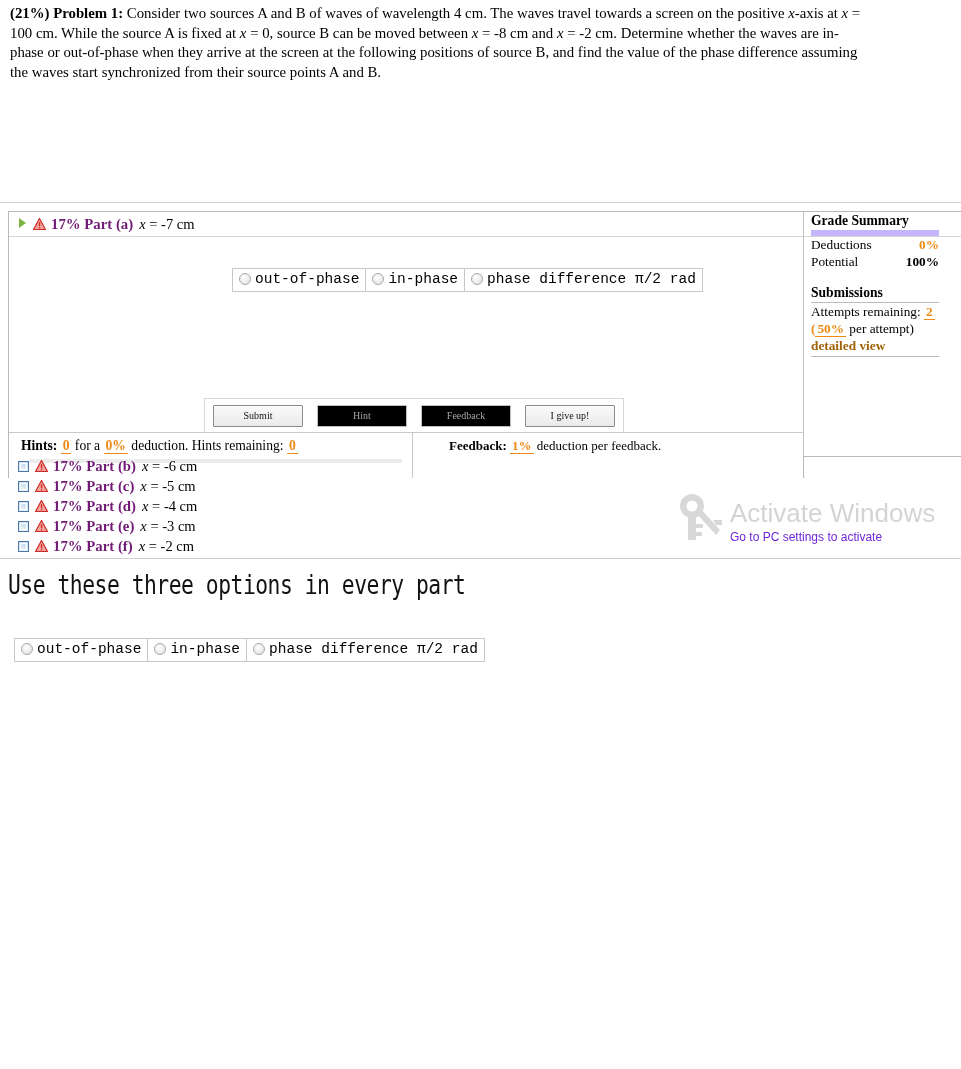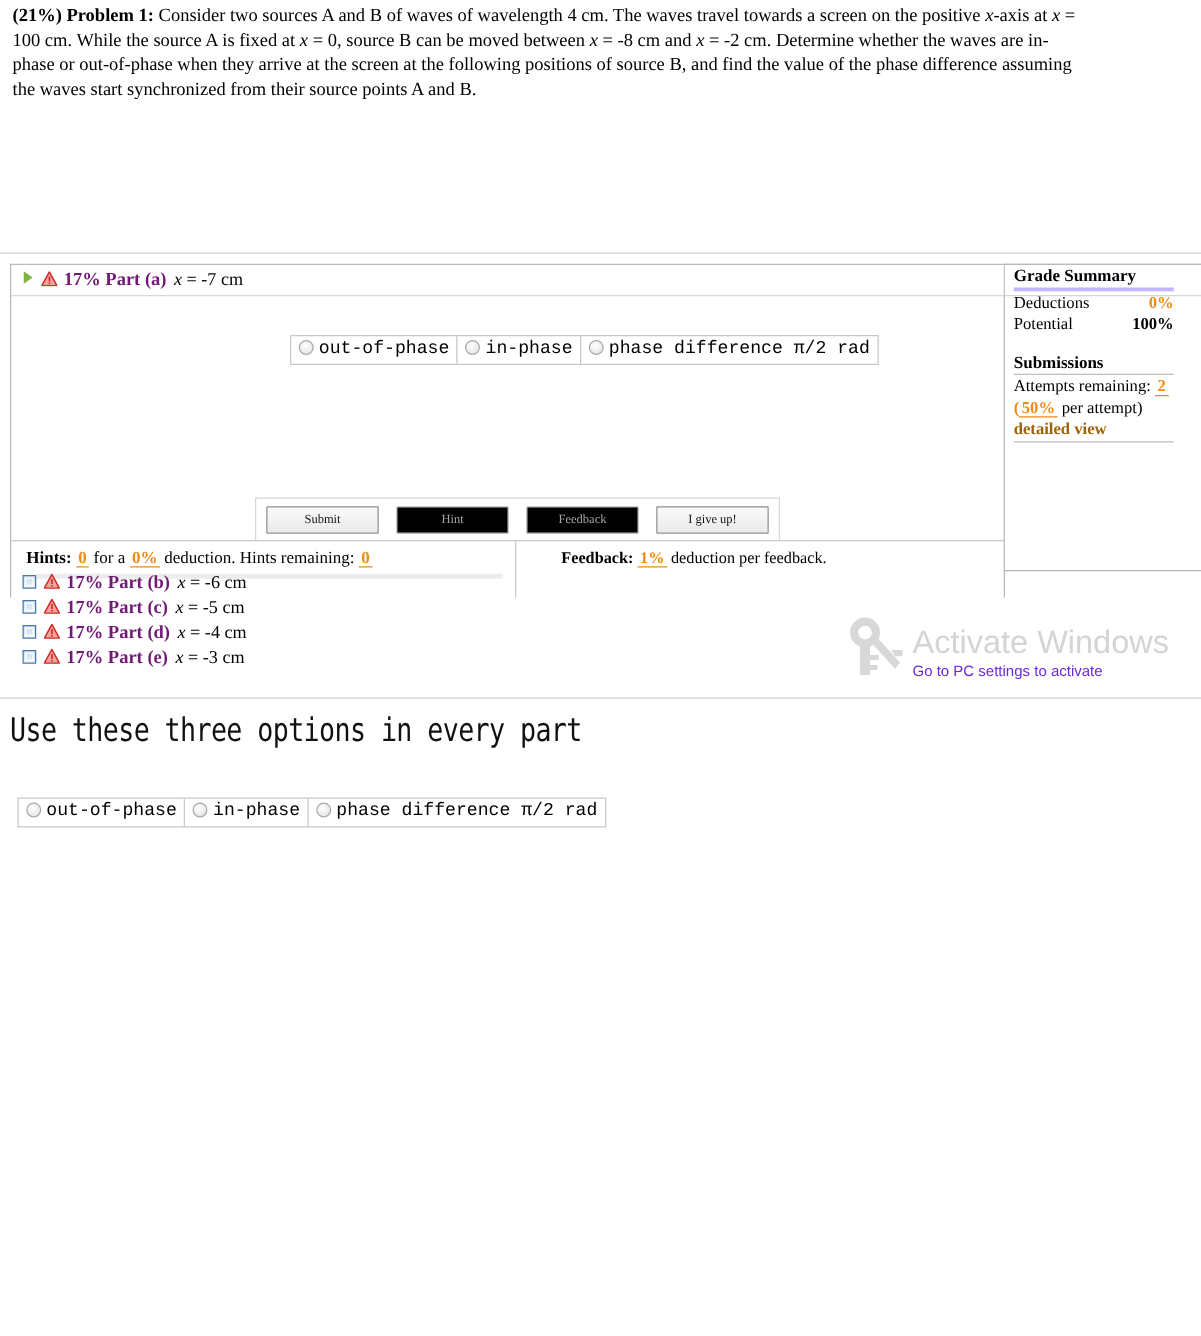--- a/index.html
+++ b/index.html
@@ -215,21 +215,21 @@
     left: 811px;
     top: 212px;
     width: 150px;
     font-size: 13.3px;
     line-height: 17px;
   }
   #grade-panel .gs-title {
     font-weight: bold;
     font-size: 13.6px;
     padding-bottom: 1px;
-    border-bottom: 3px solid #c4b5fd;
+    border-bottom: 6px solid #c4b5fd;
     width: 128px;
   }
   .gs-row {
     width: 128px;
     position: relative;
     height: 17px;
   }
   .gs-row .gv {
     position: absolute;
     right: 0;
@@ -478,20 +478,27 @@
   </div>
 
   <div class="part-row">
     <span class="sq-icon"></span><span class="warn-tri"><svg width="13" height="12" viewBox="0 0 13 12">
           <polygon points="6.5,0.5 12.5,11.5 0.5,11.5" fill="#f2a5a0" stroke="#cf2a24" stroke-width="1.2" stroke-linejoin="round"></polygon>
           <rect x="5.9" y="4.2" width="1.3" height="4" fill="#cf2a24"></rect>
           <rect x="5.9" y="9" width="1.3" height="1.3" fill="#cf2a24"></rect>
         </svg></span><span class="part-pct">17% Part (e)</span><span class="part-x"><span class="mvar">x</span><span> = -3 cm</span></span>
   </div>
 
+  <div class="part-row">
+    <span class="sq-icon"></span><span class="warn-tri"><svg width="13" height="12" viewBox="0 0 13 12">
+          <polygon points="6.5,0.5 12.5,11.5 0.5,11.5" fill="#f2a5a0" stroke="#cf2a24" stroke-width="1.2" stroke-linejoin="round"></polygon>
+          <rect x="5.9" y="4.2" width="1.3" height="4" fill="#cf2a24"></rect>
+          <rect x="5.9" y="9" width="1.3" height="1.3" fill="#cf2a24"></rect>
+        </svg></span><span class="part-pct">17% Part (f)</span><span class="part-x"><span class="mvar">x</span><span> = -2 cm</span></span>
+  </div>
 
 </div>
 
 <div id="activate-watermark">
   <div id="aw-key">
     <svg width="56" height="56" viewBox="0 0 56 56">
       <g fill="#d8d8d8">
         <circle cx="20" cy="16" r="12"></circle>
         <rect x="16" y="24" width="8" height="26" rx="1"></rect>
         <rect x="24" y="34" width="7" height="4"></rect>

